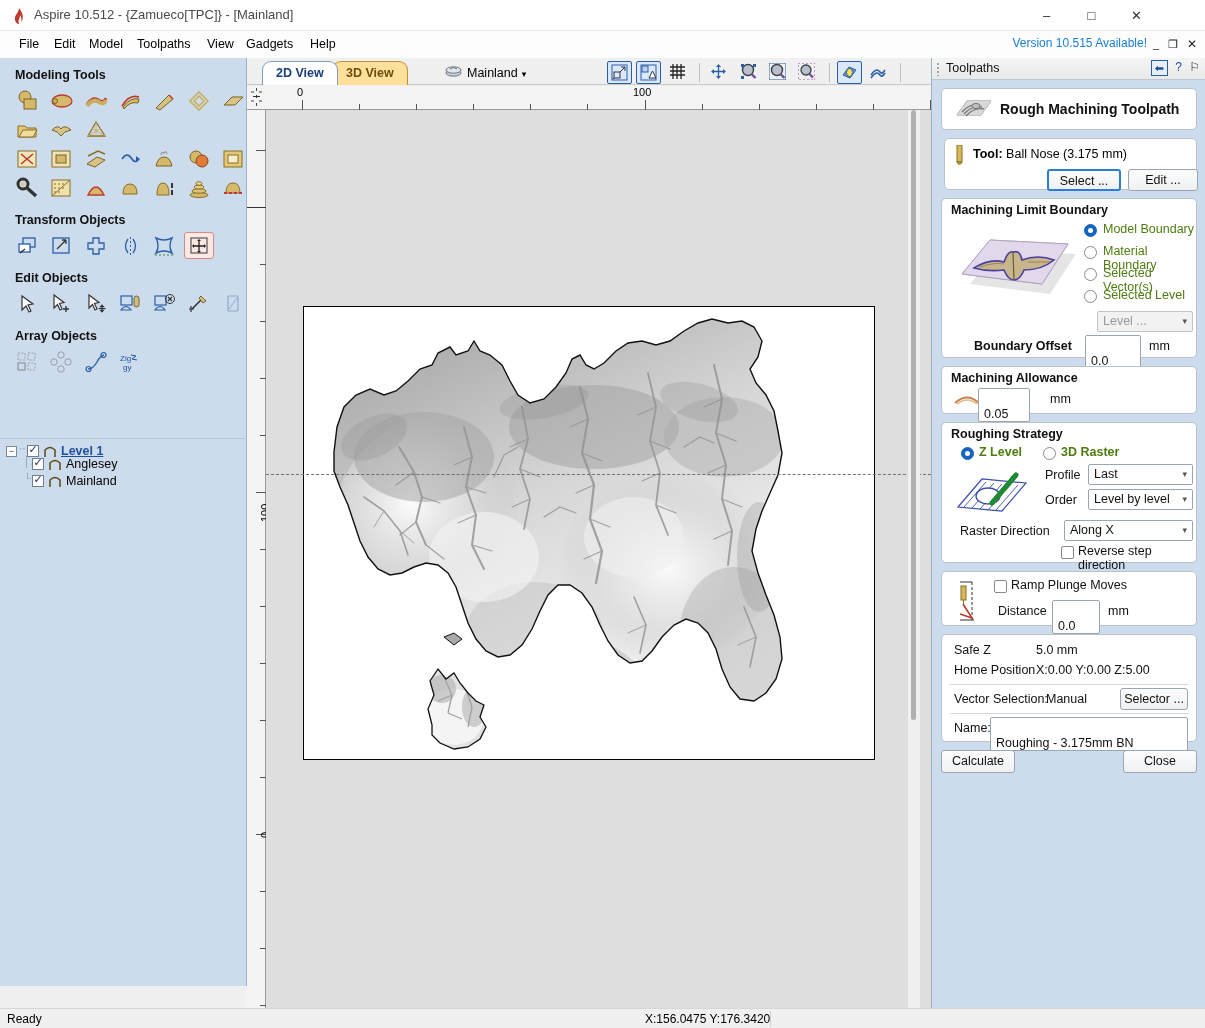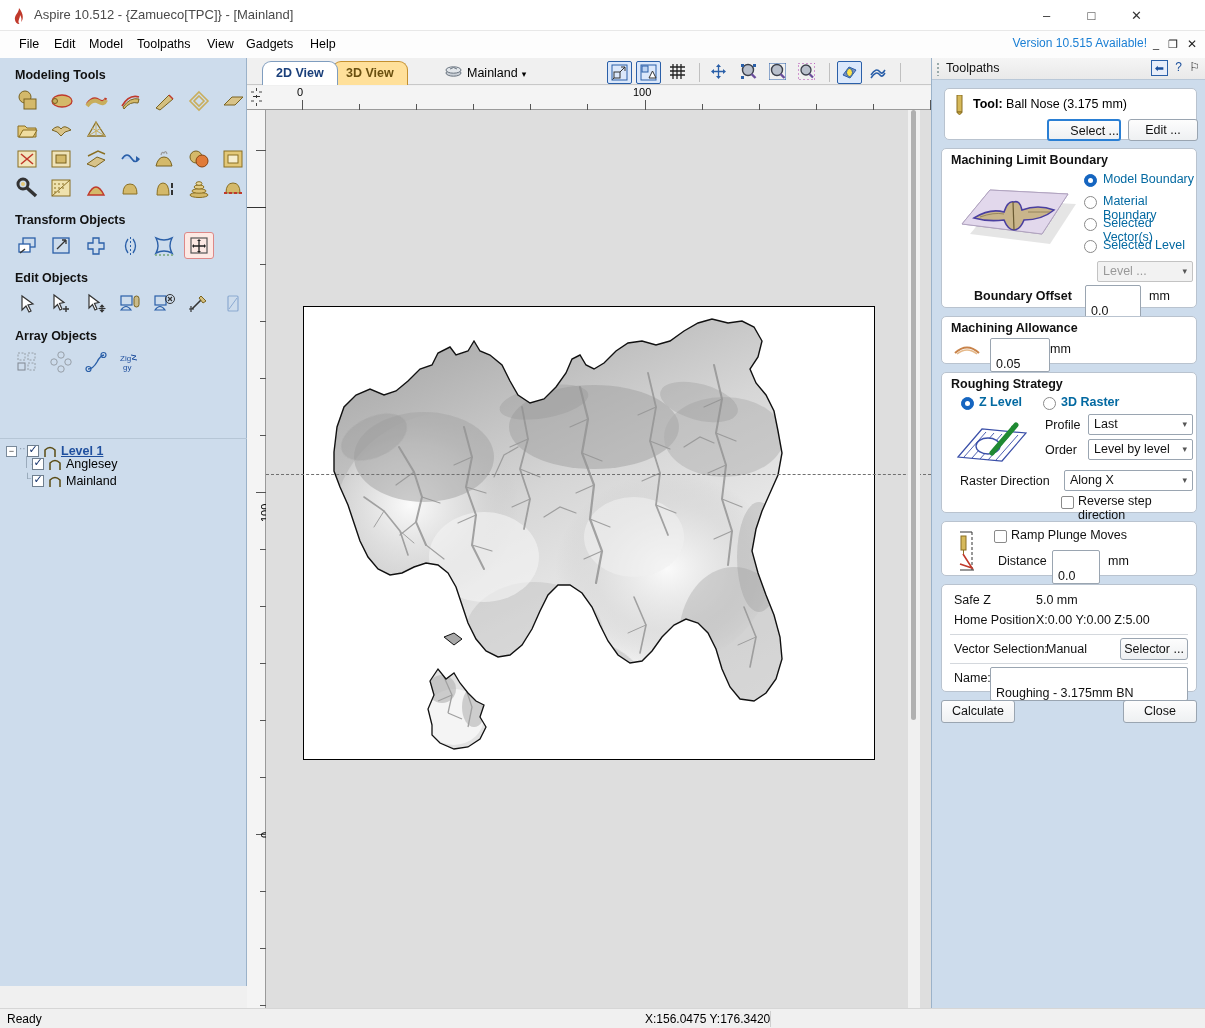--- a/index.html
+++ b/index.html
@@ -267,31 +267,31 @@
   }
   .tool-card { height: 52px; margin-left: 12px; }
   .tool-lbl { position: absolute; left: 28px; top: 8px; font-size: 12.5px; }
   .tool-lbl b { font-weight: bold; }
   .btn {
     position: absolute; height: 22px; line-height: 20px; text-align: center;
     background: linear-gradient(to bottom,#fdfdfd,#eef0f2);
     border: 1px solid #9aa5b1; border-radius: 3px;
     font-size: 12.5px; color: #111; cursor: pointer;
   }
-  .btn.primary { border: 2px solid #2a7fd4; text-align: right; }
+  .btn.primary { border: 2px solid #2a7fd4; }
   .radio {
     position: absolute; width: 13px; height: 13px; border-radius: 50%;
     border: 1px solid #8a8a8a; background: #fff; cursor: pointer;
   }
   .radio.on { border: 1px solid #1565c0; background: #1565c0; }
   .radio.on:after {
     content: ""; position: absolute; left: 3px; top: 3px;
     width: 5px; height: 5px; border-radius: 50%; background: #fff;
   }
-  .radio-lbl { position: absolute; font-size: 12.5px; color: #0369a1; cursor: pointer; }
+  .radio-lbl { position: absolute; font-size: 12.5px; color: #4d7c0f; cursor: pointer; }
   .chk {
     position: absolute; width: 13px; height: 13px;
     border: 1px solid #8a8a8a; background: #fff; border-radius: 2px; cursor: pointer;
   }
   .chk-lbl { position: absolute; font-size: 12.5px; color: #111; cursor: pointer; }
   .txtfield {
     position: absolute; height: 21px; line-height: 19px; padding: 16px 5px;
     background: #fff; border: 1px solid #9aa5b1; border-radius: 2px;
     font-size: 12.5px; color: #111; cursor: text;
   }
@@ -846,20 +846,33 @@
       <div class="ph-title">Toolpaths</div>
       <div class="ph-icons">
         <span class="ph-arrow-box">⬅</span>
         <span class="ph-ico">?</span>
         <span class="ph-ico" style="color:#222">⚐</span>
       </div>
     </div>
 
     <div class="rp-body">
 
+      <div class="card tp-title-card">
+        <span style="position:absolute;left:12px;top:6px">
+          <svg width="40" height="30" viewBox="0 0 40 30">
+            <path d="M3 20 L13 6 L37 6 L27 20 Z" fill="#e3e3e3" stroke="#8a8a8a"></path>
+            <path d="M3 20 L13 6 L37 6 L27 20 Z" fill="#d8d8d8"></path>
+            <path d="M8 17 Q16 8 26 10" stroke="#7a7a7a" fill="none" stroke-width="1.4"></path>
+            <path d="M10 19 Q18 10 28 12" stroke="#7a7a7a" fill="none" stroke-width="1.4"></path>
+            <path d="M12 21 Q20 12 30 14" stroke="#7a7a7a" fill="none" stroke-width="1.4"></path>
+            <ellipse cx="22" cy="11" rx="4" ry="2.6" fill="#bfbfbf" stroke="#7a7a7a"></ellipse>
+          </svg>
+        </span>
+        <div class="tp-title-text">Rough Machining Toolpath</div>
+      </div>
 
       <div class="card tool-card">
         <span style="position:absolute;left:9px;top:6px">
           <svg width="11" height="24">
               <rect x="3" y="0" width="5" height="17" fill="#d6b95a" stroke="#8a6f22"></rect>
               <path d="M3 17 Q5.5 22 8 17 Z" fill="#c9a843" stroke="#8a6f22"></path>
             </svg>
         </span>
         <div class="tool-lbl"><b>Tool:</b> <span>Ball Nose (3.175 mm)</span></div>
         <div class="btn primary" style="left:102px;top:30px;width:74px">Select ...</div>
@@ -894,21 +907,21 @@
       </div>
 
       <div class="card" style="height:48px">
         <div class="card-legend">Machining Allowance</div>
         <span style="position:absolute;left:12px;top:24px">
           <svg width="26" height="14">
               <path d="M1 12 Q13 1 25 12" fill="none" stroke="#c8834a" stroke-width="2"></path>
               <path d="M3 13 Q13 5 23 13" fill="none" stroke="#e5b98a" stroke-width="1.6"></path>
             </svg>
         </span>
-        <div class="txtfield" style="left:48px;top:21px;width:60px">0.05</div>
+        <div class="txtfield" style="left:36px;top:21px;width:52px">0.05</div>
         <div class="unit" style="left:108px;top:25px">mm</div>
       </div>
 
       <div class="card" style="height:141px">
         <div class="card-legend">Roughing Strategy</div>
         <div class="radio on" style="left:19px;top:24px"></div>
         <div class="radio-lbl" style="left:37px;top:22px;font-weight:bold">Z Level</div>
         <div class="radio" style="left:101px;top:24px"></div>
         <div class="radio-lbl" style="left:119px;top:22px;font-weight:bold">3D Raster</div>
         <span style="position:absolute;left:12px;top:44px">

